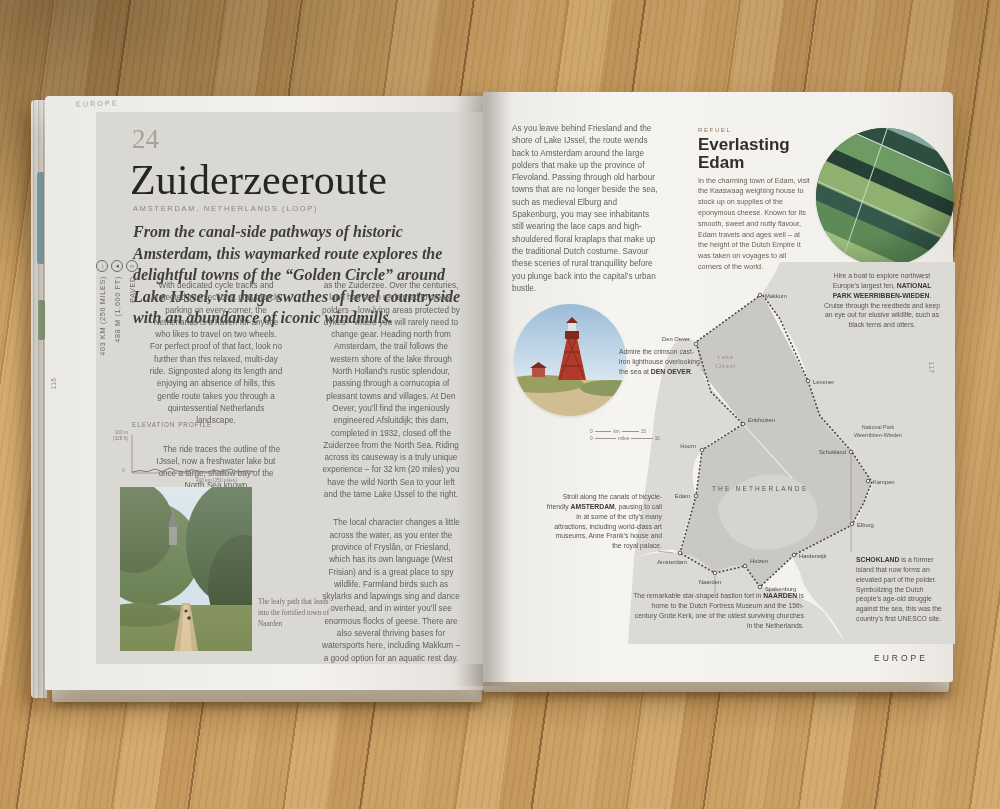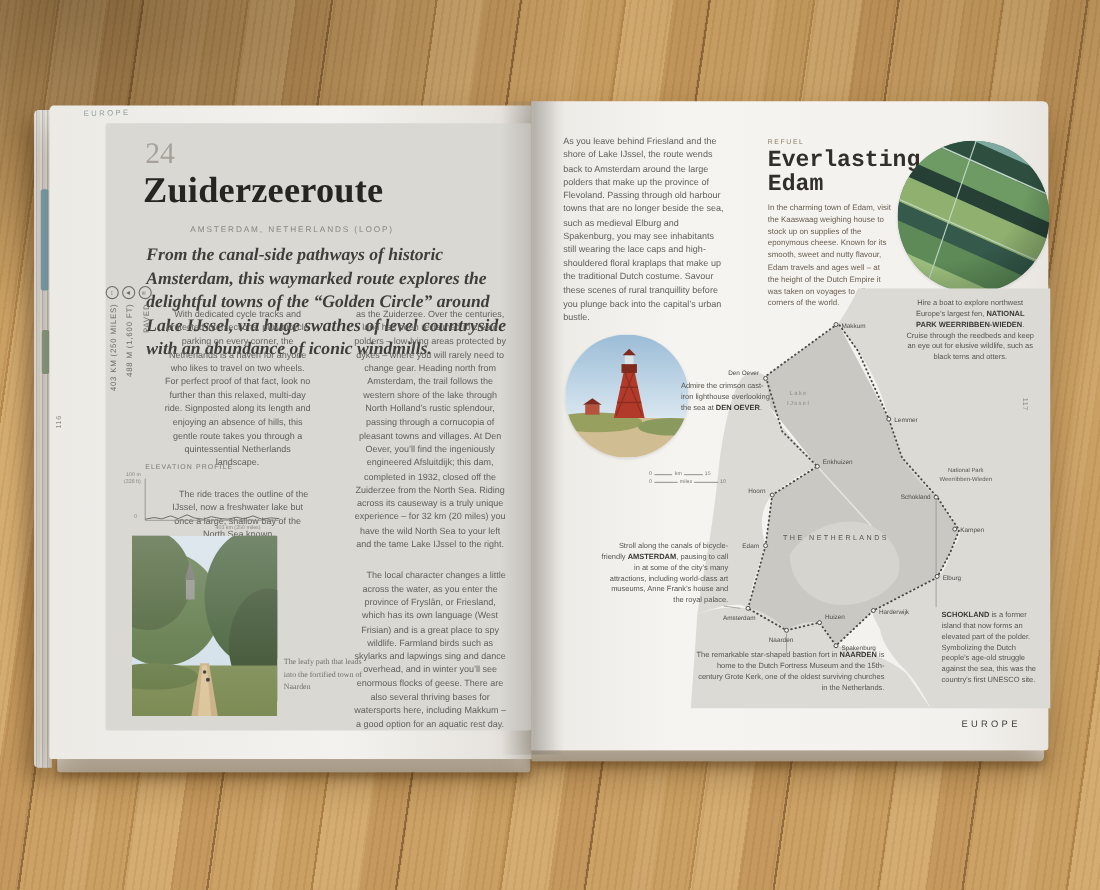--- a/index.html
+++ b/index.html
@@ -25,35 +25,35 @@
   .page-right{left:483px;top:92px;width:470px;height:590px;border-radius:0 5px 3px 0;
     background:linear-gradient(90deg,#d9d5cf 0%,#edebe6 5%,#f6f4f0 28%,#f3f1ed 84%,#e9e6e1 100%);
     box-shadow:0 18px 34px rgba(70,42,12,0.40);}
   .spine{position:absolute;left:455px;top:92px;width:58px;height:594px;pointer-events:none;
     background:linear-gradient(90deg,rgba(110,105,95,0) 0%,rgba(110,105,95,0.22) 46%,rgba(95,90,82,0.30) 52%,rgba(110,105,95,0) 100%);}
   .panel{position:absolute;left:96px;top:112px;width:387px;height:552px;background:#dad8d3;border-radius:2px;}
   
   .caps{letter-spacing:2.2px;font-size:7px;color:#8fa0a6;}
   .abs{position:absolute;}
   .num45{font-family:"Liberation Serif",serif;font-size:27px;color:#a6a29b;}
-  .title{font-family:"Liberation Serif",serif;font-weight:bold;font-size:33px;color:#262522;letter-spacing:0.2px;}
+  .title{font-family:"Liberation Serif",serif;font-weight:normal;font-size:42px;color:#262522;letter-spacing:0.2px;}
   .subtitle{font-size:7.5px;letter-spacing:1.7px;color:#8a867f;}
   .intro{font-family:"Liberation Serif",serif;font-style:italic;font-weight:bold;font-size:16px;line-height:1.35;color:#403e3a;width:336px;}
   .body{font-size:8.2px;line-height:1.5;color:#62615d;text-align:left;}
   .body p{margin:16px;text-align:center;}
   .body p+p{text-indent:11px;}
   .stats{position:absolute;left:96px;top:428px;width:168px;transform:rotate(-90deg);transform-origin:0 0;display:flex;flex-direction:column;gap:3px;}
   .statrow{display:flex;align-items:center;justify-content:flex-end;gap:4px;font-size:7.2px;letter-spacing:0.7px;color:#6d6b66;white-space:nowrap;}
   .stat-icon{width:10px;height:10px;border:1px solid #6d6b66;border-radius:50%;display:inline-flex;align-items:center;justify-content:center;font-size:6px;line-height:1;}
   .elev-label{font-size:6.3px;letter-spacing:1px;color:#7c7973;}
   .tick{font-size:4.8px;color:#8b8781;line-height:1.3;}
   .caption{font-family:"Liberation Serif",serif;font-size:7.2px;line-height:1.5;color:#73706a;width:82px;}
   .pagenum{font-size:6.5px;color:#8f8b84;letter-spacing:0.5px;}
   .refuel-eyebrow{font-size:6.2px;letter-spacing:1.5px;color:#8a7963;}
-  .refuel-title{font-family:Liberation Mono, monospace;font-weight:bold;font-size:21px;line-height:1.05;color:#322e29;margin:3px 0 4px 0;}
+  .refuel-title{font-family:Liberation Sans, sans-serif;font-weight:bold;font-size:17px;line-height:1.05;color:#322e29;margin:3px 0 4px 0;}
   .refuel-body{font-size:7.2px;line-height:1.5;color:#695e50;}
   .anno{position:absolute;font-size:6.8px;line-height:1.45;color:#57554f;}
   .anno strong{color:#3a3834;}
   .footer-caps{font-size:8.5px;letter-spacing:3px;color:#403f3b;}
   .circle-photo{position:absolute;border-radius:50%;overflow:hidden;box-shadow:0 1px 3px rgba(0,0,0,0.12);}
   .scalebox{position:absolute;left:590px;top:429px;}
   .scalerow{display:flex;align-items:center;gap:2px;font-size:4.8px;color:#7c7973;margin-bottom:2px;}
   .scaleline{border-top:1px solid #9b978f;height:0;}
   svg text{font-family:"Liberation Sans",sans-serif;}
 </style>
@@ -72,21 +72,21 @@
   <div class="page page-left"></div>
   <div class="page page-right"></div>
   <div class="panel"></div>
   <div class="spine"></div>
 
   <div class="abs caps" style="left:76px;top:100px;transform:rotate(-1.5deg);">EUROPE</div>
   <div class="abs pagenum" style="left:48px;top:380px;transform:rotate(-90deg);">116</div>
 
   <div class="abs num45" style="left:132px;top:124px;">24</div>
   <div class="abs title" style="left:130px;top:156px;">Zuiderzeeroute</div>
-  <div class="abs subtitle" style="left:133px;top:204px;margin-left:40px;">AMSTERDAM, NETHERLANDS (LOOP)</div>
+  <div class="abs subtitle" style="left:133px;top:204px;">AMSTERDAM, NETHERLANDS (LOOP)</div>
   <div class="abs intro" style="left:133px;top:221px;">From the canal-side pathways of historic Amsterdam, this waymarked route explores the delightful towns of the “Golden Circle” around Lake IJssel, via huge swathes of level countryside with an abundance of iconic windmills.</div>
 
   <div class="stats">
     <div class="statrow">
       <span>403 KM (250 MILES)</span>
       <span class="stat-icon">↔</span>
     </div>
     <div class="statrow">
       <span>488 M (1,600 FT)</span>
       <span class="stat-icon">▲</span>

